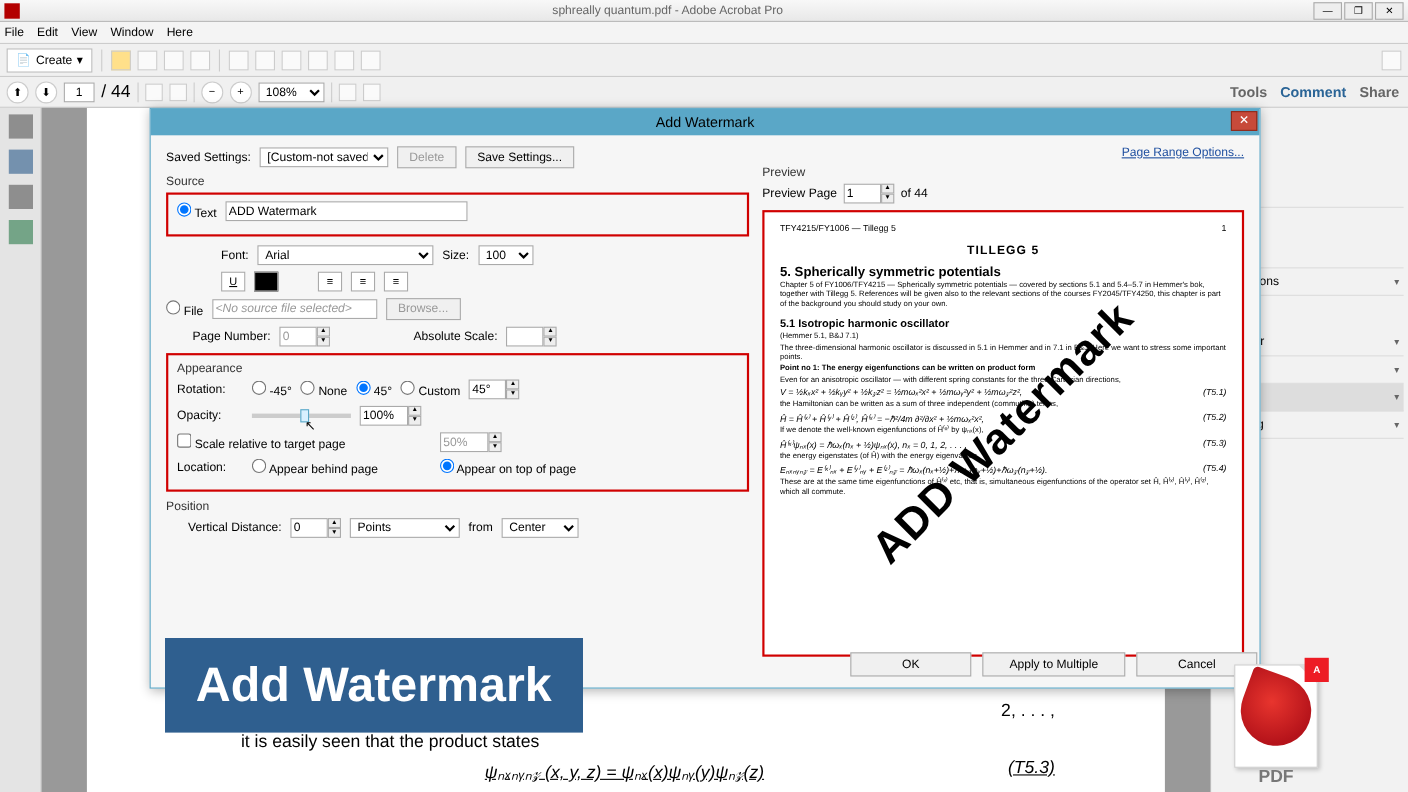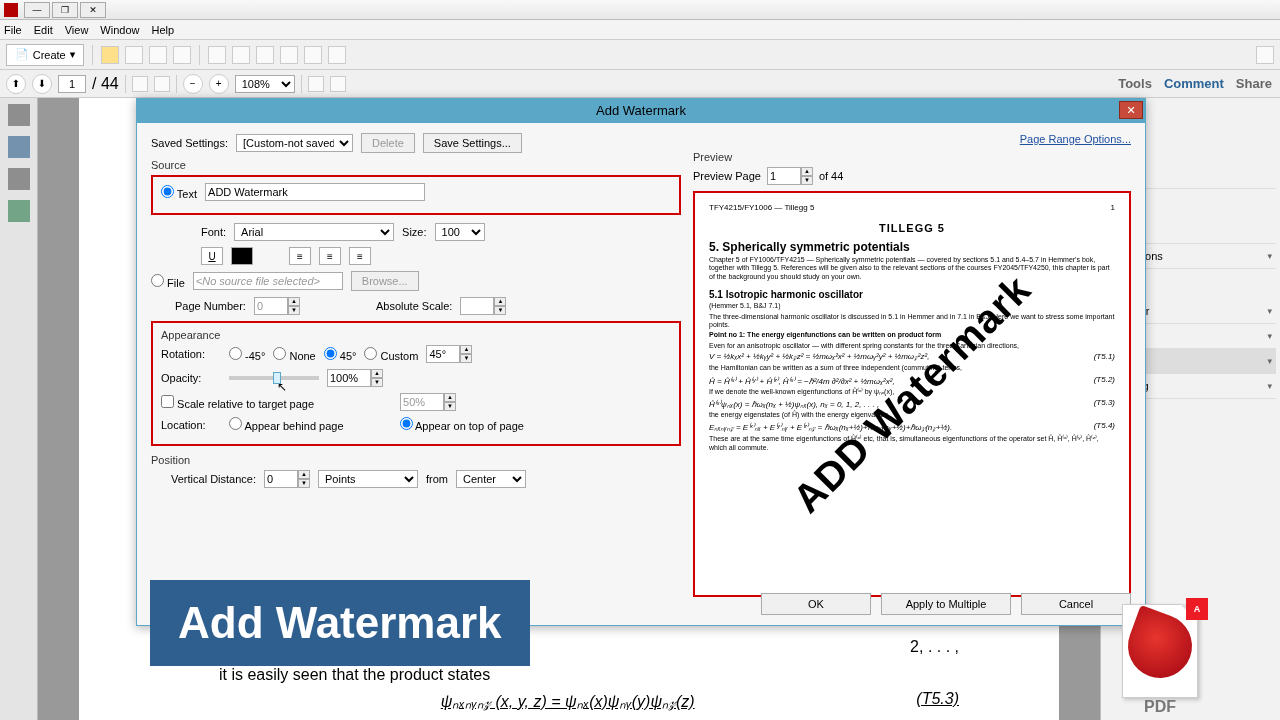--- a/index.html
+++ b/index.html
@@ -72,49 +72,50 @@
 .preview-page-row { display: flex; align-items: center; gap: 6px; margin-bottom: 6px; }
 .preview-frame { border: 2px solid #d00000; height: 406px; background: #fff; position: relative; overflow: hidden; padding: 10px 14px; font-family: 'Times New Roman', serif; }
 .pv-hdr { font-size: 8px; display: flex; justify-content: space-between; gap: 32px; }
 .pv-title { text-align: center; font-weight: bold; font-size: 11px; margin-top: 10px; letter-spacing: 1px; }
 .pv-h1 { font-weight: bold; font-size: 12px; margin-top: 6px; }
 .pv-txt { font-size: 7px; line-height: 1.2; margin-top: 2px; }
 .pv-h2 { font-weight: bold; font-size: 10px; margin-top: 8px; }
 .pv-eq { font-size: 8px; display: flex; justify-content: space-between; margin-top: 2px; font-style: italic; }
 .watermark-diag { position: absolute; left: 50%; top: 50%; transform: translate(-50%,-50%) rotate(-45deg); font-family: Arial, sans-serif; font-size: 40px; font-weight: 600; color: #000; white-space: nowrap; letter-spacing: 1px; }
 
-.dlg-buttons { position: absolute; bottom: 10px; right: 14px; display: flex; gap: 10px; }
+.dlg-buttons { position: absolute; bottom: 10px; right: 2px; display: flex; gap: 10px; }
 .dlg-buttons .btn { width: 110px; height: 22px; }
 
 .overlay-banner { position: absolute; left: 150px; top: 580px; background: #2f5f8f; color: #fff; font-size: 44px; font-weight: 700; padding: 18px 28px; }
 .pdf-logo { position: absolute; right: 70px; bottom: 6px; width: 100px; height: 110px; }
 .pdf-logo .sheet { width: 76px; height: 94px; background: #fff; border: 1px solid #ccc; position: absolute; top: 0; left: 12px; box-shadow: 2px 2px 4px rgba(0,0,0,.2); }
 .pdf-logo .fold { width: 0; height: 0; border-left: 18px solid transparent; border-top: 18px solid #ddd; position: absolute; top: 0; right: 12px; }
 .pdf-logo .swirl { position: absolute; top: 10px; left: 18px; width: 64px; height: 64px; background: radial-gradient(circle at 40% 40%, #e8352e 0%, #b5131a 70%); border-radius: 4px 50% 50% 50%; transform: rotate(20deg); }
 .pdf-logo .adobe { position: absolute; top: -6px; right: 2px; width: 22px; height: 22px; background: #ed1c24; color: #fff; font-size: 9px; display: flex; align-items: center; justify-content: center; font-weight: bold; }
 .pdf-logo .txt { position: absolute; bottom: -2px; width: 100%; text-align: center; font-size: 16px; font-weight: 700; color: #777; }
 </style>
 </head>
 <body>
 
 <div class="titlebar">
   <div class="app-icon"></div>
+  <div class="title-center">sphreally quantum.pdf - Adobe Acrobat Pro</div>
   <div class="win-controls">
     <div class="win-btn">—</div>
     <div class="win-btn">❐</div>
     <div class="win-btn">✕</div>
   </div>
 </div>
 
 <div class="menubar">
   <span>File</span>
   <span>Edit</span>
   <span>View</span>
   <span>Window</span>
-  <span>Help</span>
+  <span>Here</span>
 </div>
 
 <div class="toolbar1">
   <button class="create-btn">📄 <span>Create</span> ▾</button>
   <div class="sep"></div>
   <span class="tb-icon" style="background:#ffe08a"></span>
   <span class="tb-icon"></span>
   <span class="tb-icon"></span>
   <span class="tb-icon"></span>
   <div class="sep"></div>

